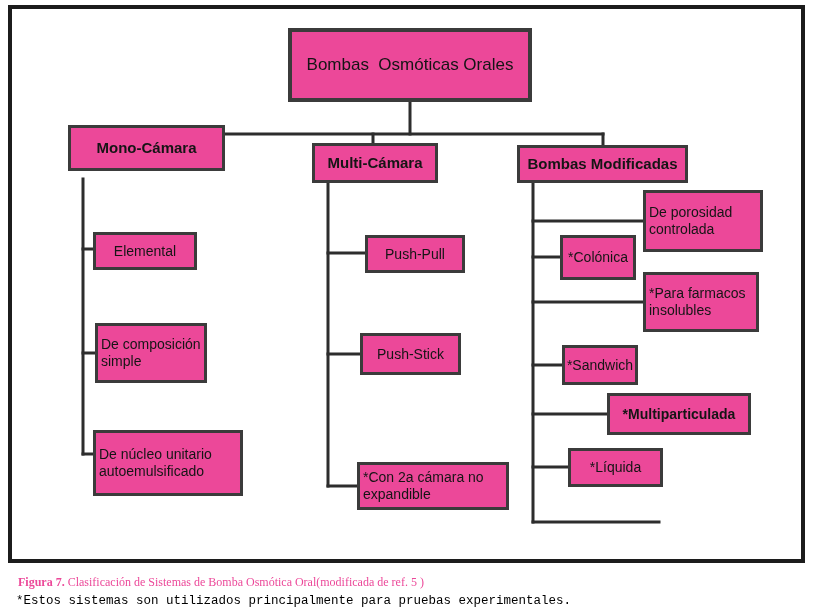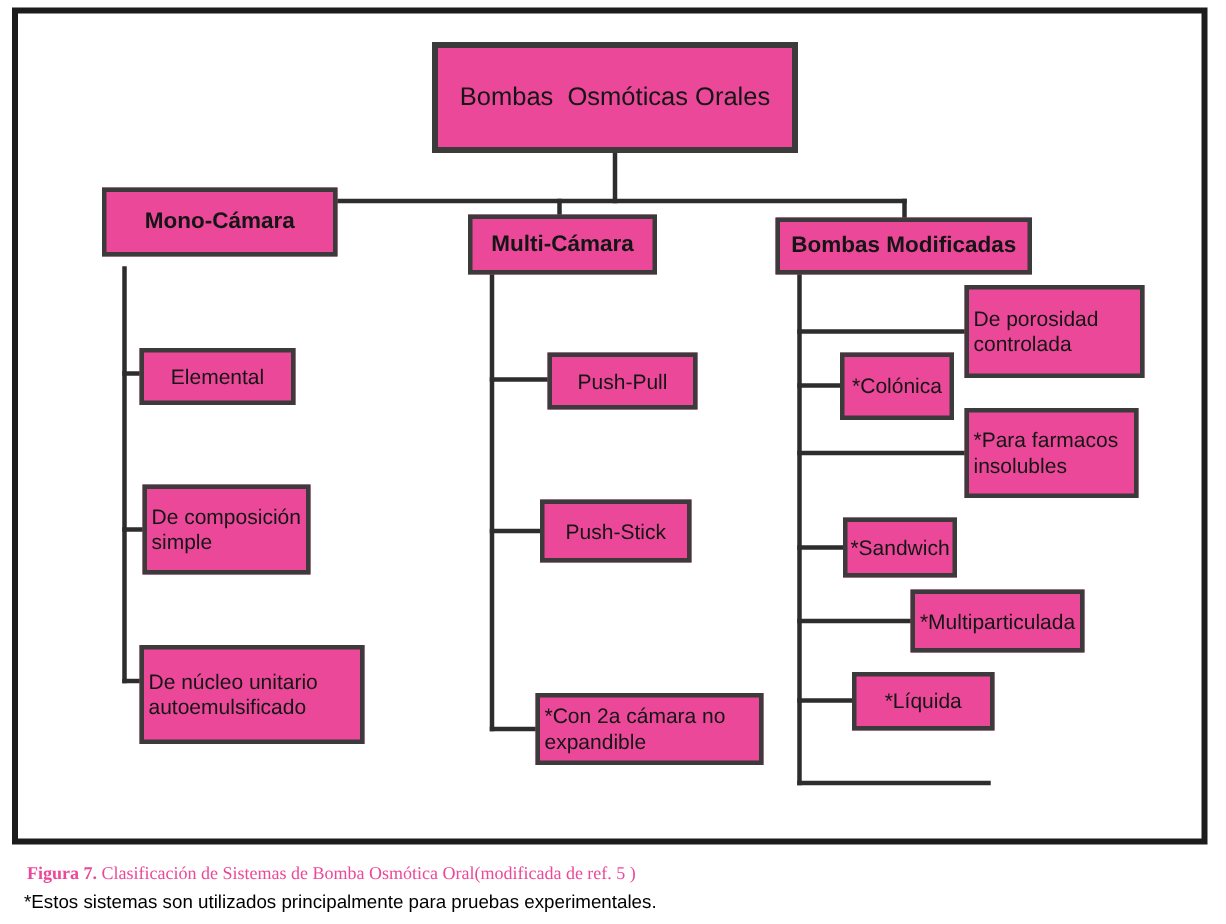--- a/index.html
+++ b/index.html
@@ -22,29 +22,29 @@
   .elemental{left:93px;top:232px;width:104px;height:36px;}
   .composicion{left:95px;top:323px;width:112px;height:60px;}
   .nucleo{left:93px;top:430px;width:150px;height:66px;}
   .pushpull{left:365px;top:235px;width:100px;height:38px;}
   .pushstick{left:360px;top:333px;width:101px;height:42px;}
   .con2a{left:357px;top:462px;width:152px;height:48px;}
   .porosidad{left:643px;top:190px;width:120px;height:62px;}
   .colonica{left:560px;top:235px;width:76px;height:45px;}
   .farmacos{left:643px;top:272px;width:116px;height:60px;}
   .sandwich{left:562px;top:345px;width:76px;height:40px;}
-  .multipart{left:607px;top:393px;width:116px;height:42px;}
+  .multipart{left:607px;top:393px;width:144px;height:42px;font-weight:bold;}
   .liquida{left:568px;top:448px;width:95px;height:39px;}
   .matriz{left:658px;top:502px;width:92px;height:41px;}
   
   .caption{position:absolute;left:18px;top:575px;
            font-family:"Liberation Serif", serif;font-size:12px;color:#ec4899;}
   .caption b{font-weight:bold;}
   .footnote{position:absolute;left:16px;top:594px;
-            font-family:Liberation Sans, sans-serif;font-size:12.5px;color:#000;}
+            font-family:Liberation Mono, monospace;font-size:12.5px;color:#000;}
   .wires path{stroke:#2d2d2d;stroke-width:3;fill:none;stroke-linecap:square;}
 </style>
 </head>
 <body>
 
 <div class="page">
   <div class="frame"></div>
 
   <svg class="wires" viewBox="0 0 817 616">
     <path d="M410 100 V134"></path>

